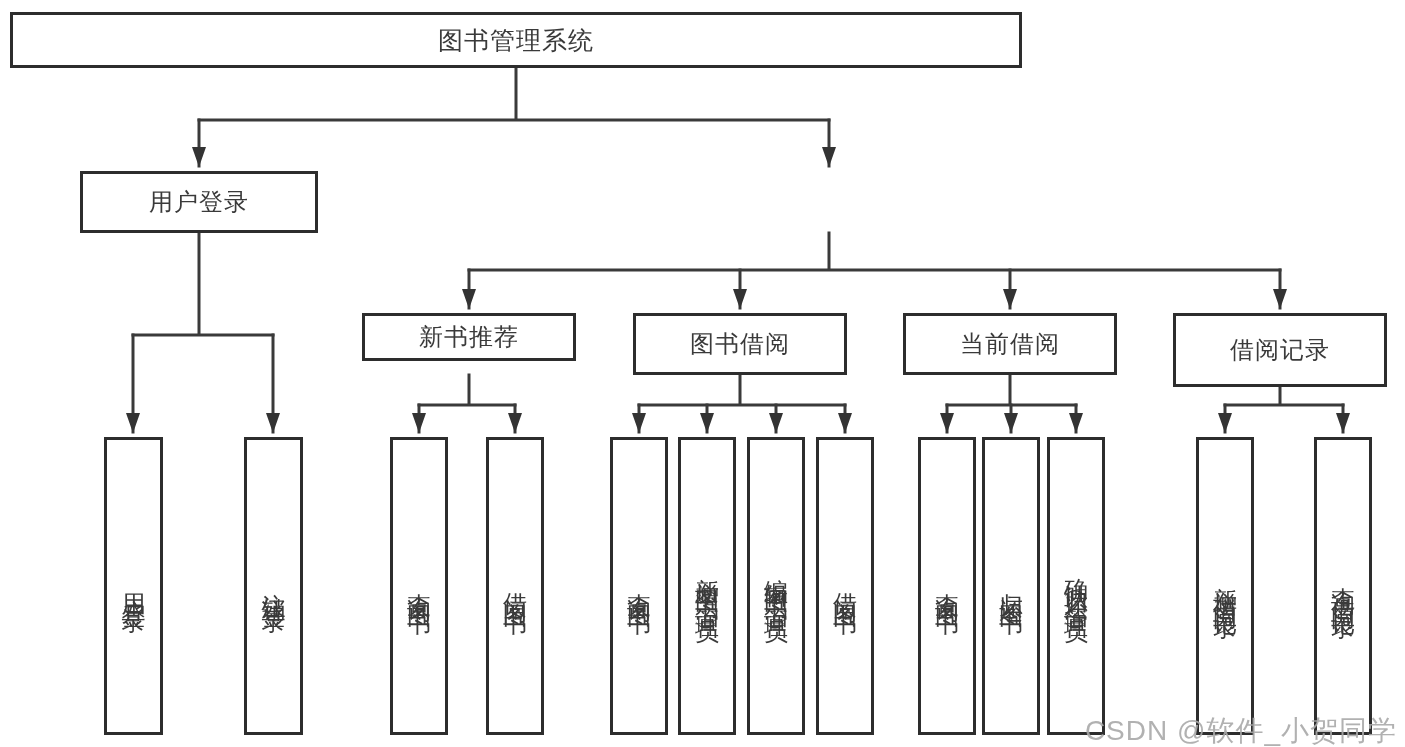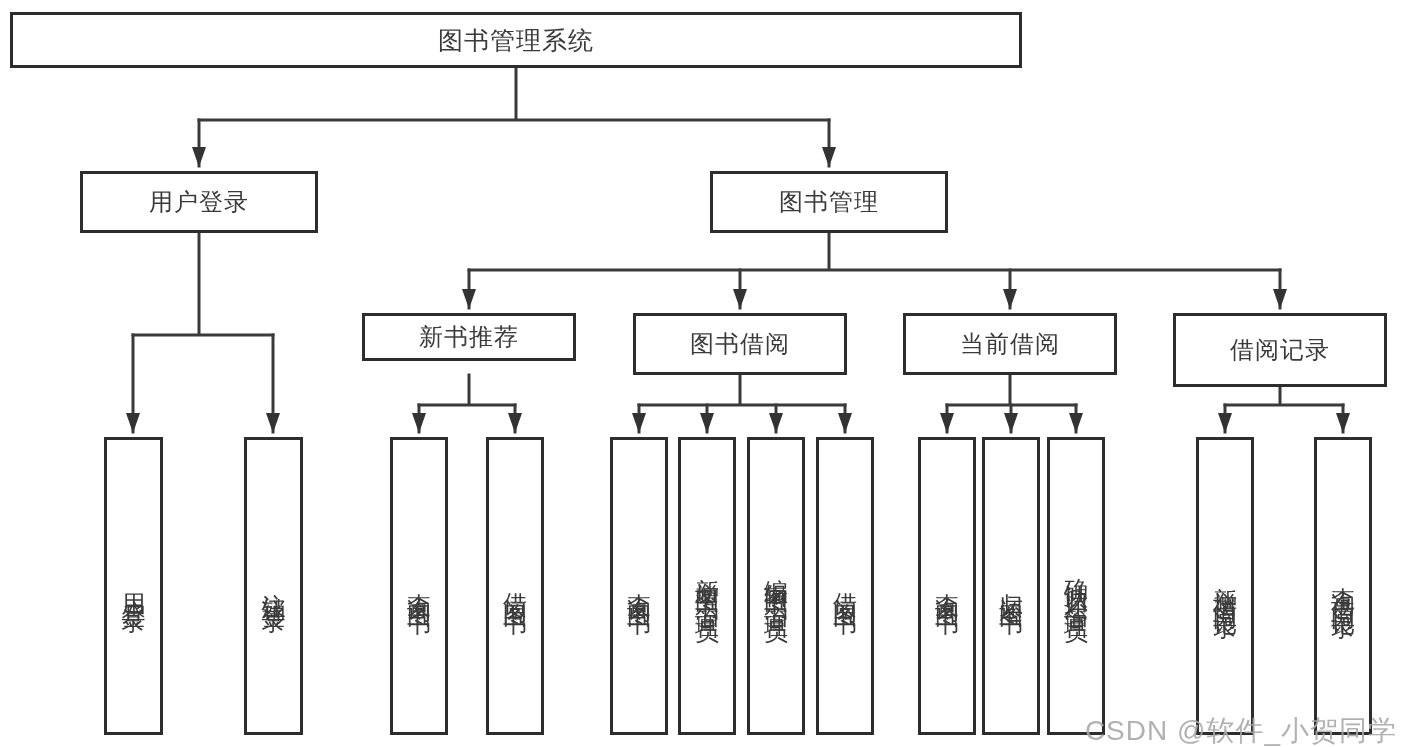--- a/index.html
+++ b/index.html
@@ -122,23 +122,20 @@
     </g>
   </svg>
 
   <div class="box" id="root">
     <span class="h-label">图书管理系统</span>
   </div>
 
   <div class="box" id="n-user-login">
     <span class="h-label">用户登录</span>
   </div>
-  <div class="box" id="n-book-mgmt">
-    <span class="h-label">图书管理</span>
-  </div>
 
   <div class="box" id="n-new-book">
     <span class="h-label">新书推荐</span>
   </div>
   <div class="box" id="n-book-borrow">
     <span class="h-label">图书借阅</span>
   </div>
   <div class="box" id="n-cur-borrow">
     <span class="h-label">当前借阅</span>
   </div>

